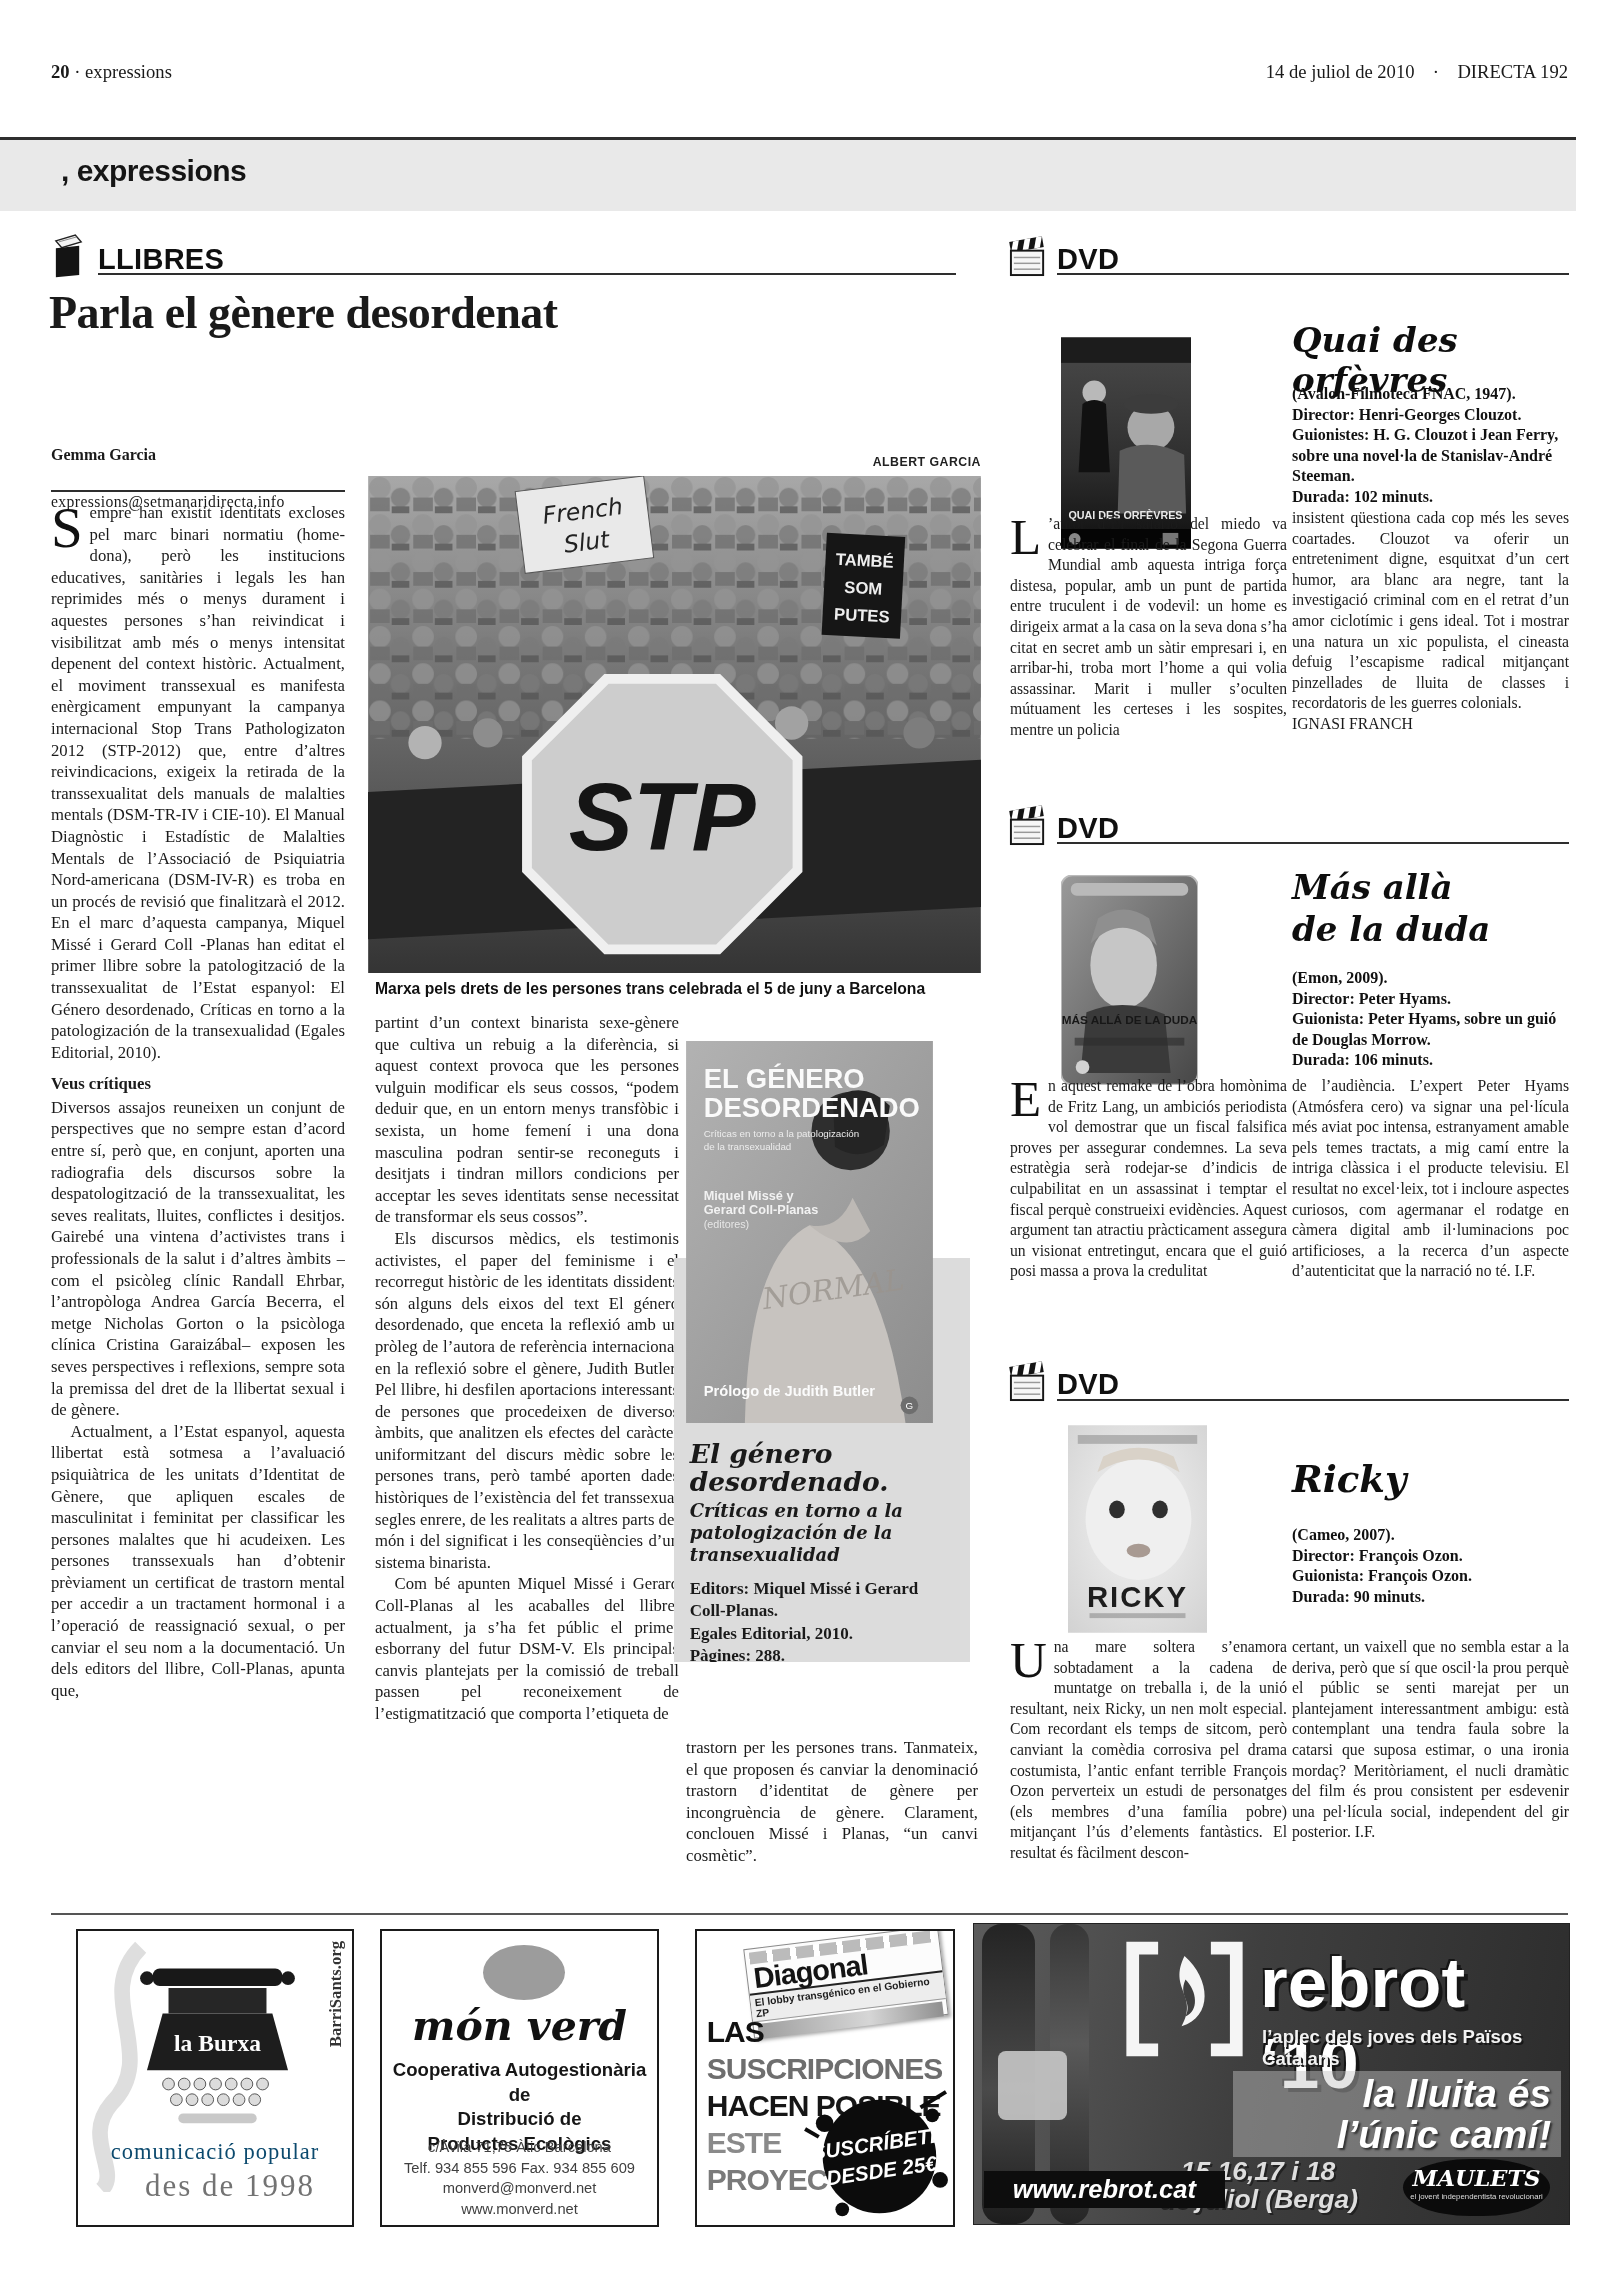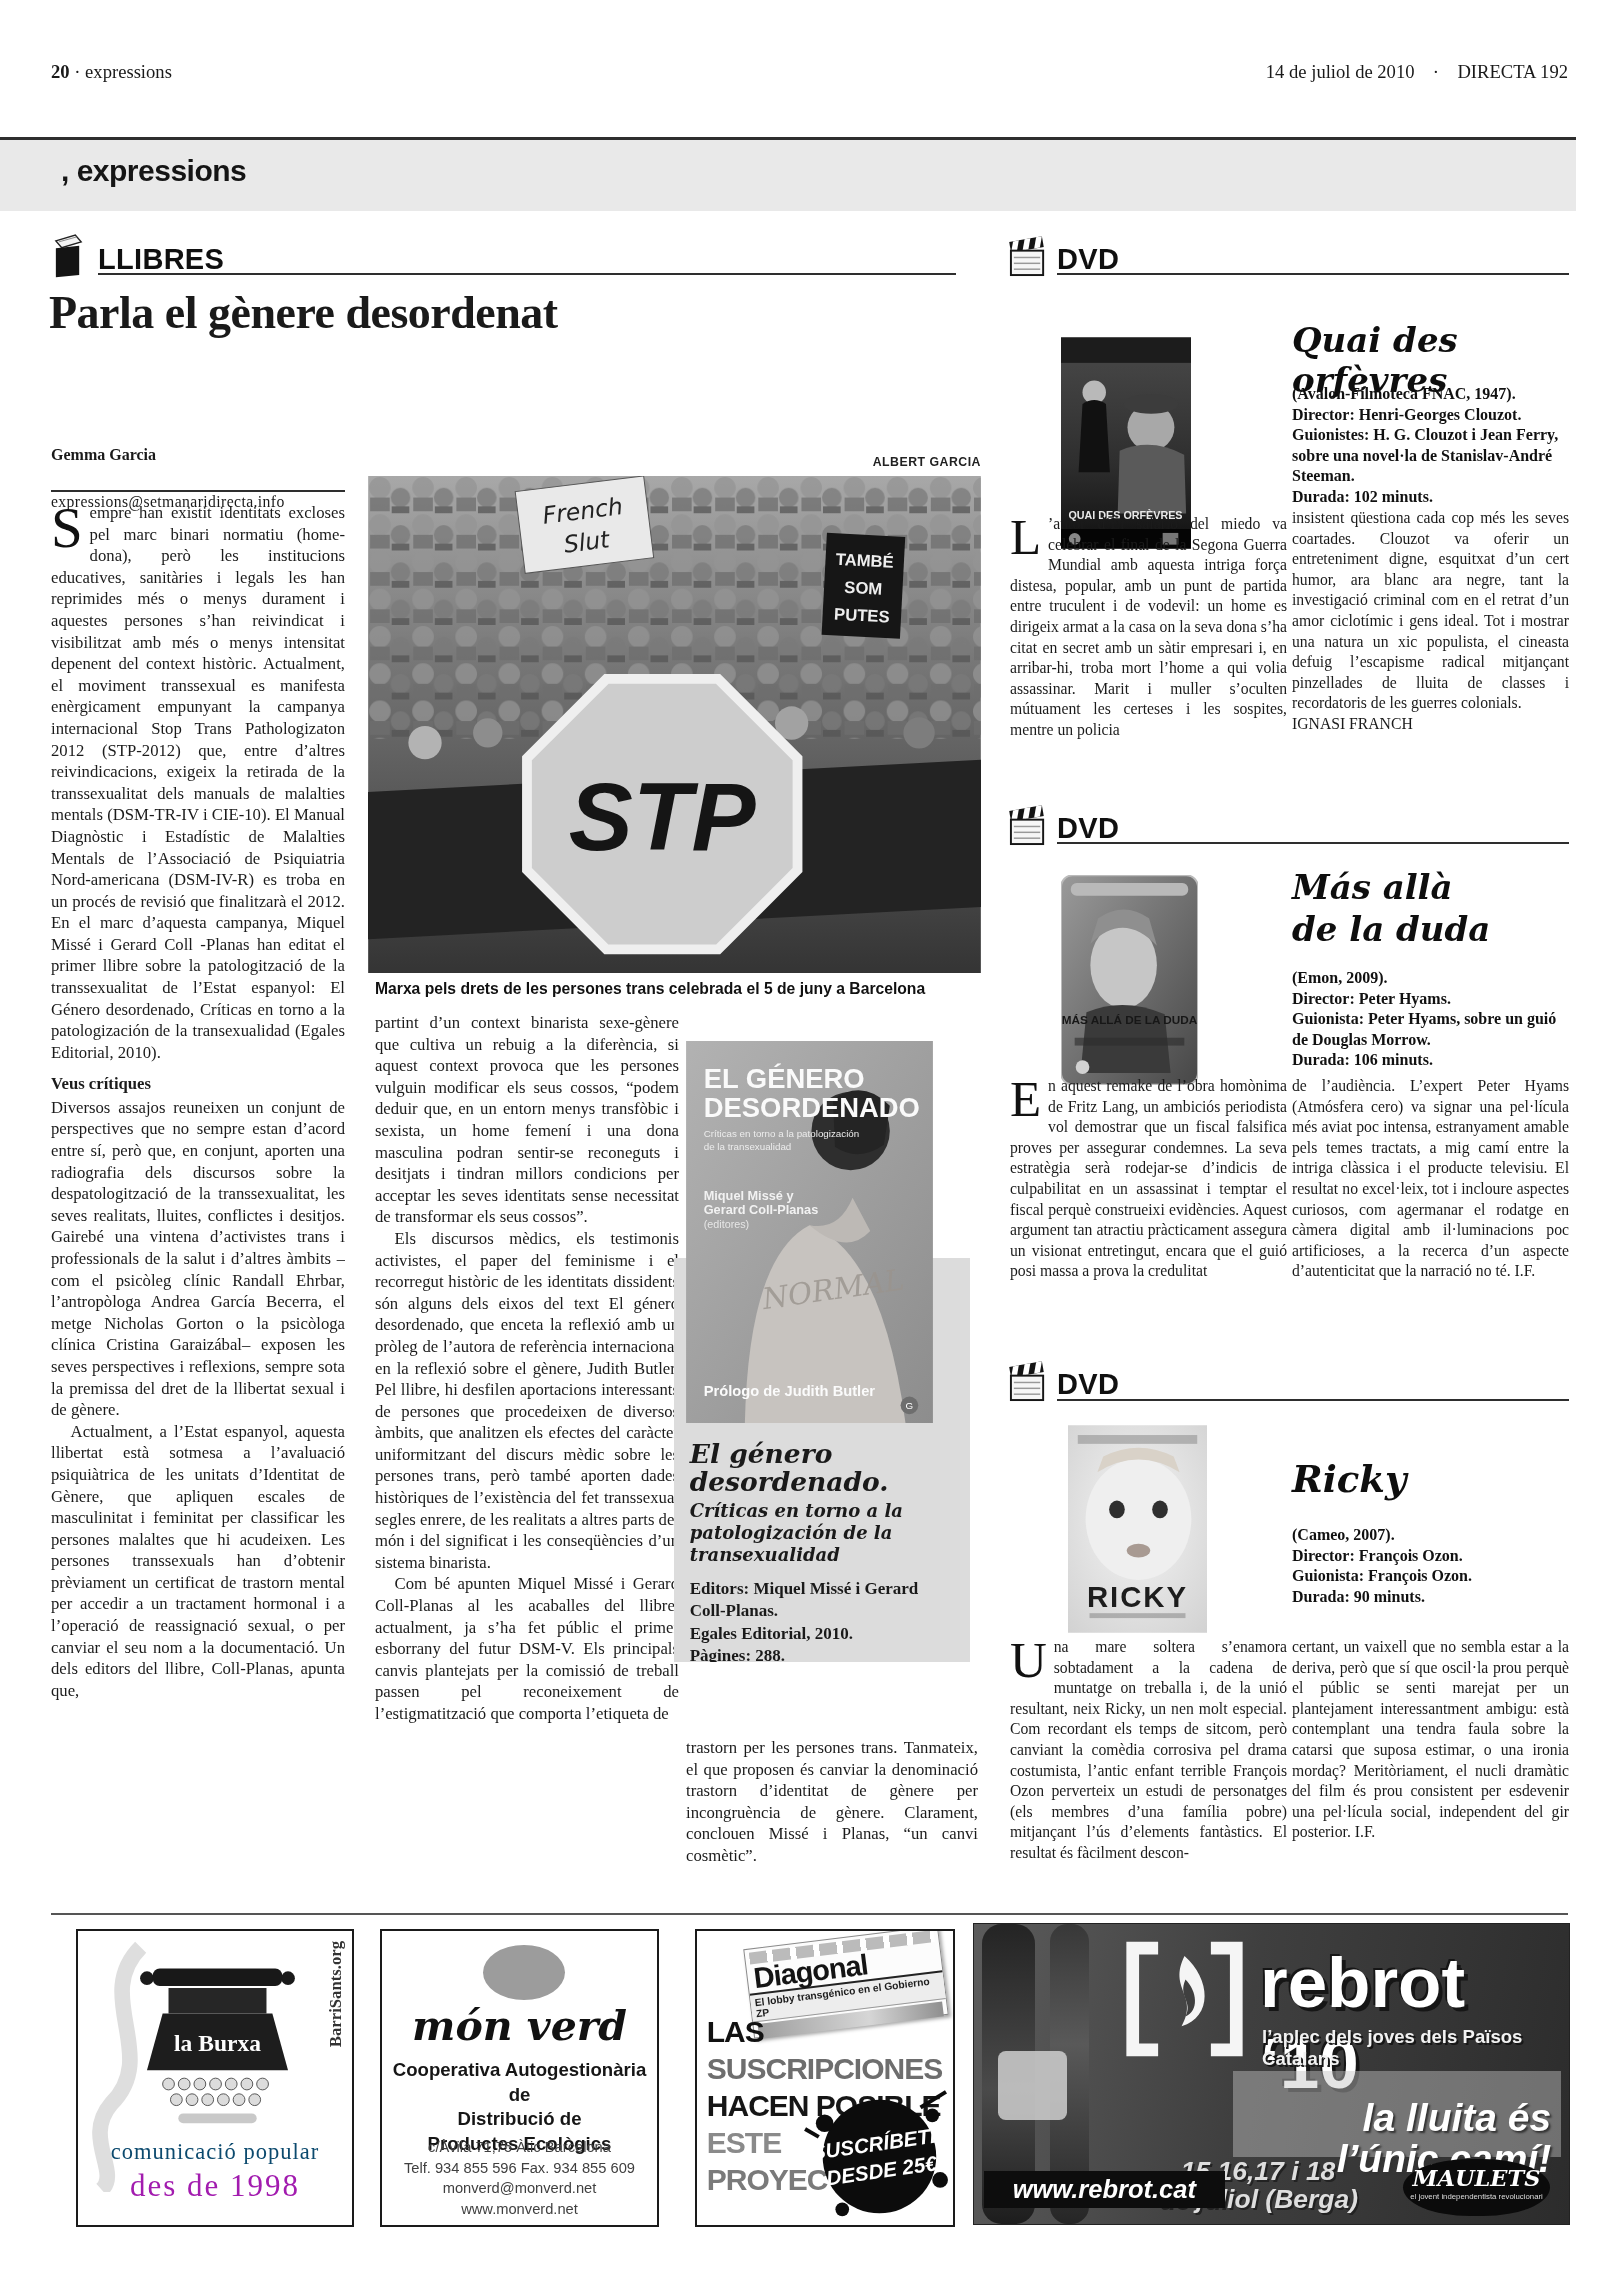--- a/index.html
+++ b/index.html
@@ -325,21 +325,21 @@
         <circle cx="42" cy="162" r="6"></circle>
           <circle cx="58" cy="162" r="6"></circle>
           <circle cx="74" cy="162" r="6"></circle>
           <circle cx="90" cy="162" r="6"></circle>
           <circle cx="106" cy="162" r="6"></circle>
           <circle cx="122" cy="162" r="6"></circle>
       </g>
       <rect x="44" y="176" width="80" height="10" rx="5" fill="#c9c9c9"></rect>
     </svg>
     <div class="abs" style="left:0;top:208px;width:100%;font-size:22.5px;color:#0c4a6e;text-align:center;letter-spacing:1px;">comunicació popular</div>
-    <div class="abs" style="left:0;top:237px;width:100%;font-size:31px;color:#a21caf;text-align:center;letter-spacing:2px;">des de 1998</div>
+    <div class="abs" style="left:0;top:237px;width:100%;font-size:31px;color:#737373;text-align:center;letter-spacing:2px;padding-left:15px;">des de 1998</div>
   </div>
 
   <div class="abs adbox" style="left:380px;top:1929px;width:275px;height:294px;">
     <div class="abs" style="left:101px;top:13.7px;width:82px;height:55px;border-radius:50%;background:#9c9c9c;"></div>
     <div class="abs" style="left:0;top:71px;width:100%;text-align:center;font-family:'DejaVu Serif',serif;font-style:italic;font-weight:bold;font-size:41px;color:#111;">món verd</div>
     <div class="abs sans" style="left:0;top:127px;width:100%;text-align:center;font-weight:bold;font-size:18.6px;line-height:24.5px;color:#161616;">
       <div>Cooperativa Autogestionària de</div>
       <div>Distribució de</div>
       <div>Productes Ecològics</div>
     </div>
@@ -386,21 +386,21 @@
     <div class="abs" style="left:23.5px;top:127px;width:69px;height:69px;background:#cfcfcf;border-radius:7.8px;opacity:.85;"></div>
     <svg class="abs" style="left:147px;top:15.7px;" width="127" height="118" viewBox="0 0 130 120">
       <path d="M38,8 H12 V112 H38" stroke="#f5f5f5" stroke-width="13" fill="none"></path>
       <path d="M92,8 H118 V112 H92" stroke="#f5f5f5" stroke-width="13" fill="none"></path>
       <path d="M65,16 C48,50 80,56 62,88 C94,78 92,40 65,16 Z" fill="#f5f5f5"></path>
       <path d="M66,40 C58,58 74,62 66,78 C80,72 78,52 66,40 Z" fill="#3f3f3f"></path>
     </svg>
     <div class="abs sans" style="left:286px;top:17.6px;font-weight:bold;font-size:71px;color:#fff;text-shadow:3.9px 3.9px 0 #161616,-2px -2px 0 #161616;">rebrot ‘10</div>
     <div class="abs sans" style="left:288px;top:102px;font-weight:bold;font-size:18.6px;color:#f2f2f2;text-shadow:2px 2px 0 #161616;">l’aplec dels joves dels Països Catalans</div>
     <div class="abs" style="left:259px;top:147px;width:328px;height:86px;background:rgba(195,195,195,.45);">
-      <div class="sans" style="text-align:right;padding:2px 9.8px 0 0;font-weight:bold;font-style:italic;font-size:39px;line-height:41px;color:#fff;text-shadow:2px 2px 2px #333;margin-top:24px;">
+      <div class="sans" style="text-align:right;padding:2px 9.8px 0 0;font-weight:bold;font-style:italic;font-size:39px;line-height:41px;color:#fff;text-shadow:2px 2px 2px #333;">
         <div>la lluita és</div>
         <div>l’únic camí!</div>
       </div>
     </div>
     <div class="abs sans" style="left:176px;top:233px;width:216px;text-align:center;font-weight:bold;font-style:italic;font-size:26.5px;line-height:28px;color:#dedede;text-shadow:2px 2px 0 #222;">
       <div>15,16,17 i 18</div>
       <div>de juliol (Berga)</div>
     </div>
     <div class="abs sans" style="left:9.8px;top:247px;width:241px;height:37px;background:#0d0d0d;color:#fff;font-weight:bold;font-style:italic;font-size:25.5px;text-align:center;line-height:37px;">www.rebrot.cat</div>
     <div class="abs" style="left:429px;top:235px;width:147px;height:57px;background:#0b0b0b;border-radius:50% / 55%;">

